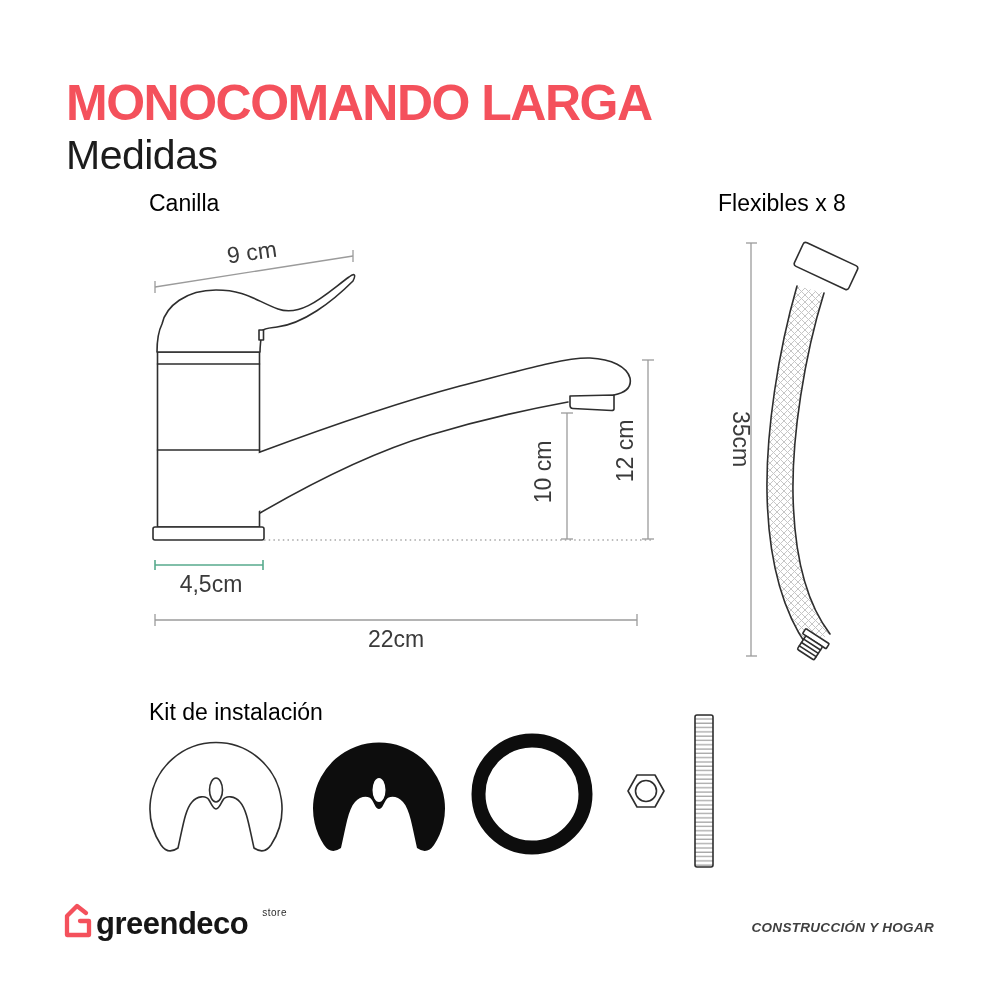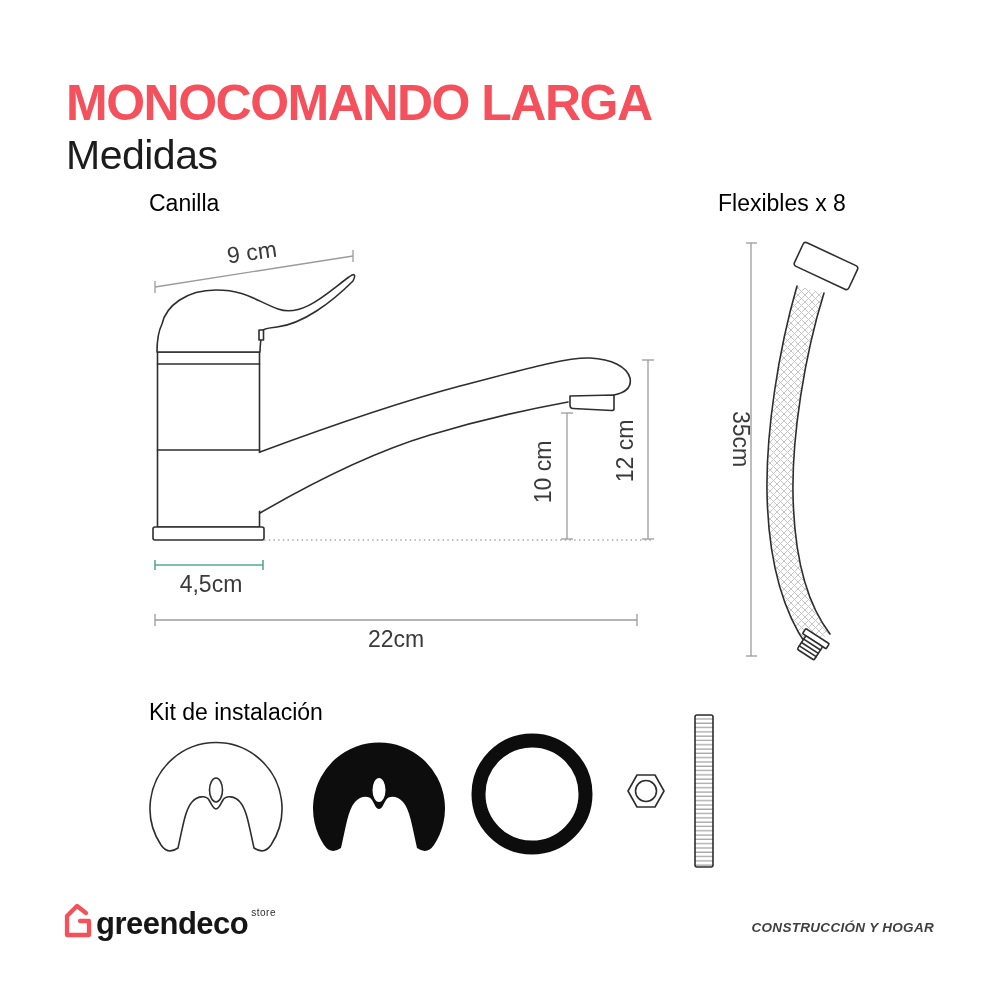--- a/index.html
+++ b/index.html
@@ -13,21 +13,21 @@
   .lbl-flex{left:718px;top:190px;}
   .lbl-kit{left:149px;top:676px;margin-top:23px;}
   svg text{font-family:"Liberation Sans", sans-serif;font-size:23px;fill:#3a3a3a;}
   .ln{stroke:var(--linedark);stroke-width:1.6;fill:none;stroke-linecap:round;stroke-linejoin:round;}
   .fillw{fill:#ffffff;}
   .dim{stroke:var(--dimline);stroke-width:1.3;fill:none;stroke-linecap:butt;}
   .dimg{stroke:var(--green);stroke-width:1.6;fill:none;}
   .dot{stroke:#a8a8a8;stroke-width:1.3;fill:none;stroke-dasharray:1.5 3.2;}
   .blk{fill:#0d0d0d;}
   .footer-brand{left:96px;top:906px;font-size:31px;font-weight:700;letter-spacing:-0.5px;color:#161616;}
-  .footer-brand .store{font-size:10px;font-weight:400;letter-spacing:0.5px;color:#2c2c2c;vertical-align:18px;margin-left:3px;}
+  .footer-brand .store{font-size:10px;font-weight:400;letter-spacing:0.5px;color:#2c2c2c;vertical-align:18px;margin-left:14px;}
   .tagline{right:66px;top:920px;font-size:13.5px;font-weight:700;letter-spacing:0.3px;color:#3f3f3f;font-style:italic;}
 </style>
 </head>
 <body>
 
 <div id="canvas">
 
   <div class="abs title">MONOCOMANDO LARGA</div>
   <div class="abs subtitle">Medidas</div>
 

